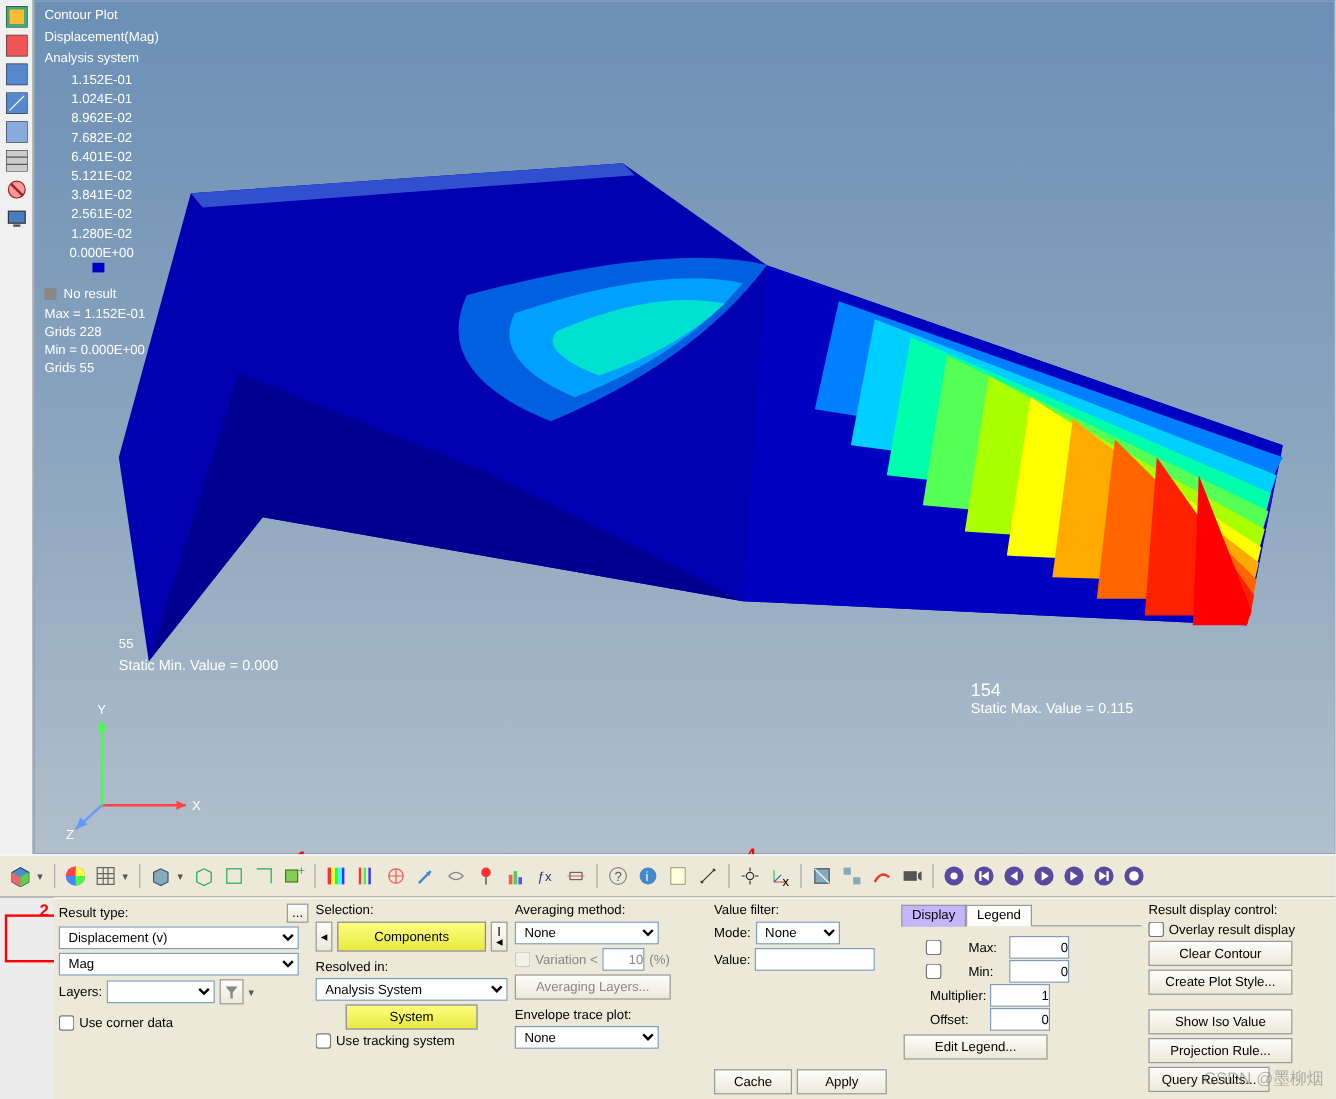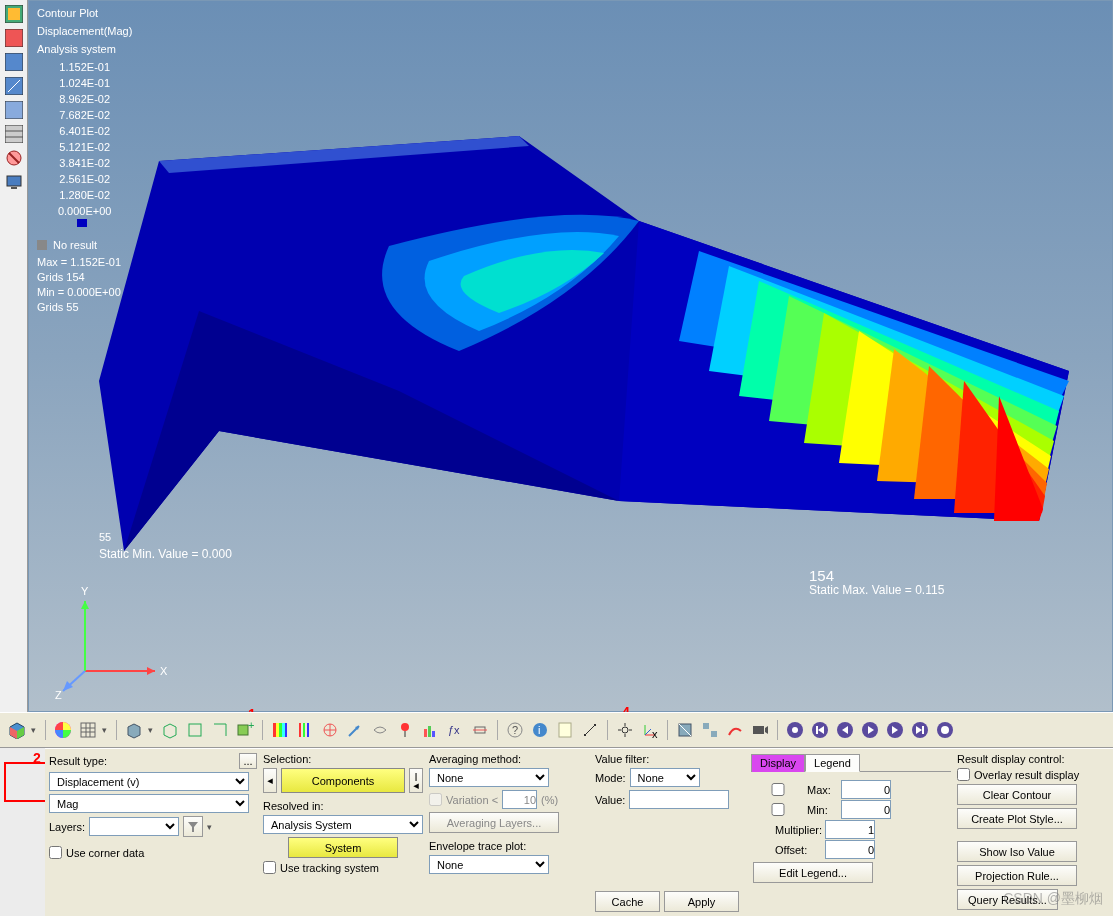--- a/index.html
+++ b/index.html
@@ -37,21 +37,21 @@
 .col.c6{width:180px;}
 .lbl{font-size:11px;color:#000;}
 select,input[type=text]{border:1px solid #7f9db9;background:#fff;height:19px;font-size:11px;padding-left:3px;}
 .btn{border:1px solid #999;background:linear-gradient(#fdfdfb,#ece9d8);height:21px;font-size:11px;cursor:pointer;text-align:center;display:flex;align-items:center;justify-content:center;}
 .btn-yellow{background:linear-gradient(#ffff80,#e8e840);border:1px solid #888;}
 .hrow{display:flex;align-items:center;gap:4px;}
 .chk{display:flex;align-items:center;gap:4px;}
 .tabset{display:flex;border-bottom:1px solid #999;}
 .tab{padding:2px 8px;border:1px solid #999;border-bottom:none;background:#ece9d8;cursor:pointer;position:relative;top:1px;}
 .tab.active{background:#fdfdfb;border-bottom:1px solid #fdfdfb;}
-.tab.inactive{background:#d946ef;}
+.tab.inactive{background:#c4b5fd;}
 .grid-field{display:flex;align-items:center;gap:4px;margin:1px 0;}
 .grid-field input{width:50px;text-align:right;}
 .navarrow{width:14px;height:25px;background:linear-gradient(#fdfdfb,#ece9d8);border:1px solid #999;display:flex;align-items:center;justify-content:center;cursor:pointer;}
 .watermark{position:absolute;right:10px;bottom:8px;color:rgba(120,120,120,0.55);font-size:14px;pointer-events:none;}
 .mesh-svg{position:absolute;left:30px;top:80px;width:1040px;height:540px;}
 </style>
 </head>
 <body>
 
 <div class="sidebar">
@@ -178,21 +178,21 @@
         <div class="legend-row">
           <div class="legend-bar" style="background: rgb(0, 0, 192); height: 8px;"></div>
         </div>
       </div>
     <div class="no-result">
         <div class="sq"></div>
         <span>No result</span>
       </div>
     <div class="stats">
       <div>Max = 1.152E-01</div>
-      <div>Grids 154</div>
+      <div>Grids 228</div>
       <div>Min = 0.000E+00</div>
       <div>Grids 55</div>
     </div>
   </div>
 
   <div class="min-num">55</div>
   <div class="min-label">Static Min. Value =  0.000</div>
   <div class="max-num">154</div>
   <div class="max-label">Static Max. Value =  0.115</div>
 

